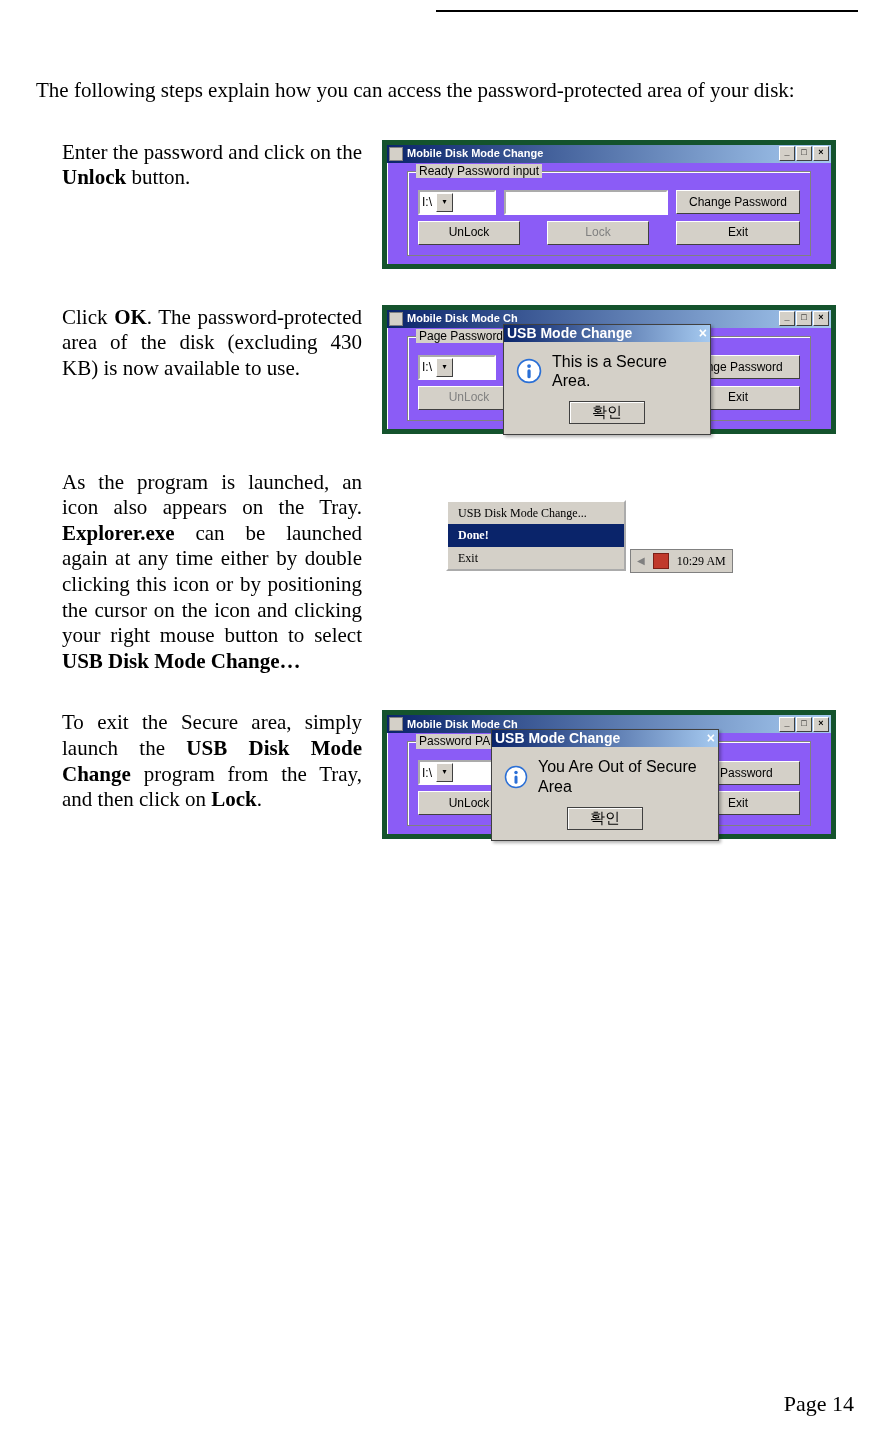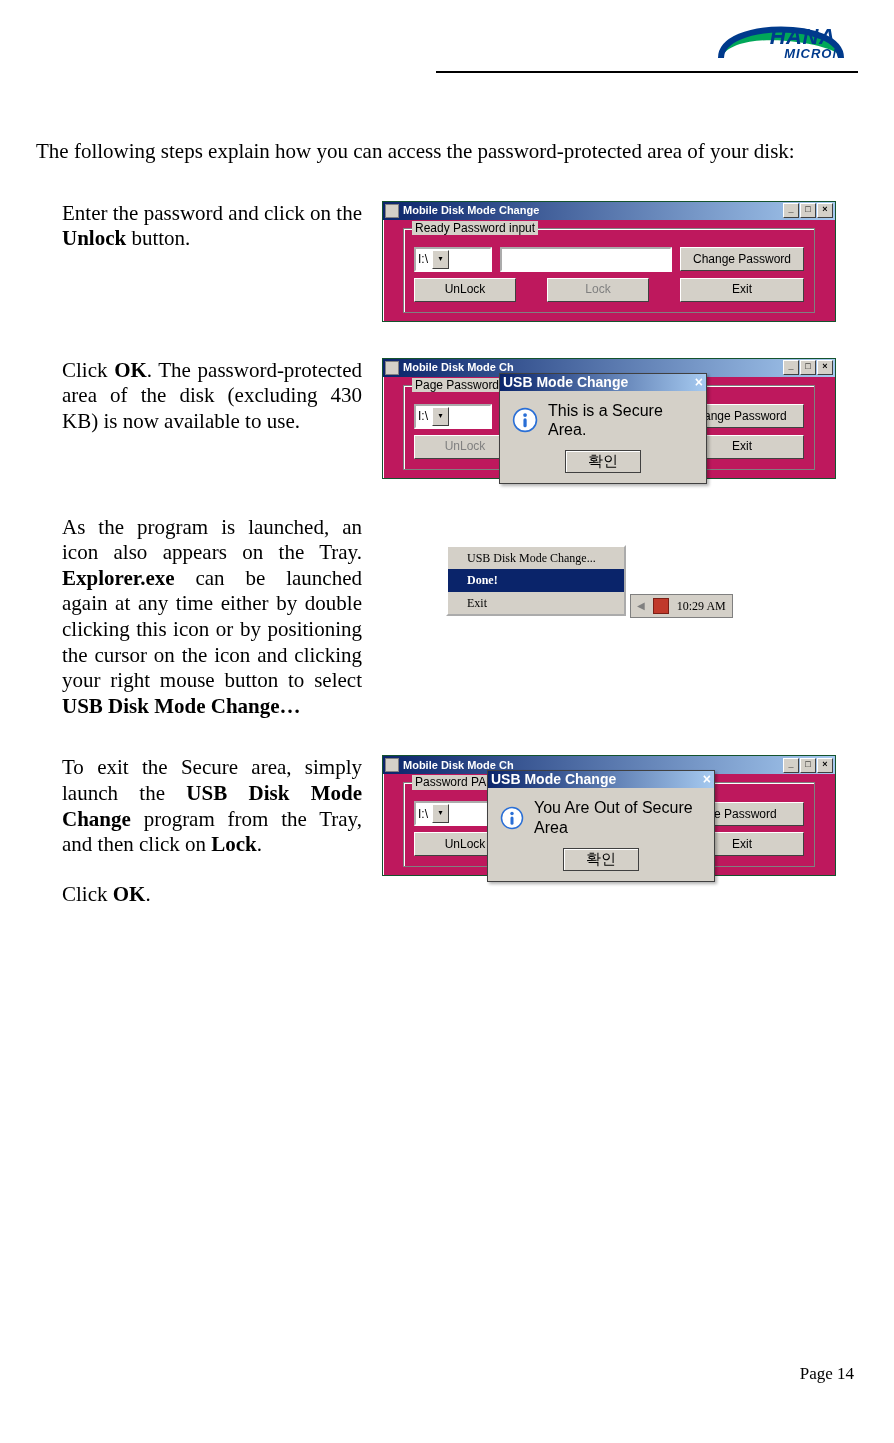--- a/index.html
+++ b/index.html
@@ -14,21 +14,21 @@
   .intro{margin:0 0 36px 0}
   ul.steps{list-style:none;margin:0;padding:0}
   ul.steps>li{display:flex;align-items:flex-start;margin-bottom:36px}
   ul.steps>li>.bullet{width:26px;flex:none;font-size:18px;line-height:26px}
   ul.steps>li>.row{flex:1;display:flex;gap:20px;align-items:flex-start}
   ul.steps>li .txt{flex:1;text-align:justify}
   ul.steps>li .img-col{flex:none;width:454px}
   .b{font-weight:700}
 
   
-  .win{background:#be185d;border:1px solid #14532d;box-shadow:1px 1px 0 #fff inset;font-family:Tahoma,Arial,sans-serif;font-size:12px;color:#000;width:100%;box-sizing:border-box}
+  .win{background:#8b5cf6;border:5px solid #14532d;box-shadow:1px 1px 0 #fff inset;font-family:Tahoma,Arial,sans-serif;font-size:12px;color:#000;width:100%;box-sizing:border-box}
   .win .titlebar{height:18px;background:linear-gradient(to right,#0a246a,#a6caf0);display:flex;align-items:center;justify-content:space-between;padding:0 2px}
   .win .titlebar .ttl{color:#fff;font-size:11px;font-weight:700;display:flex;align-items:center;gap:4px}
   .win .titlebar .ttl .tico{display:inline-block;width:12px;height:12px;background:#d4d0c8;border:1px solid #808080}
   .win .titlebar .btns{display:flex;gap:1px}
   .win .titlebar .wbtn{width:14px;height:13px;background:#d4d0c8;border:1px solid #fff;border-right-color:#404040;border-bottom-color:#404040;font-size:9px;line-height:11px;text-align:center;font-family:Arial;font-weight:700}
   .grp{border:1px solid #808080;box-shadow:1px 1px 0 #fff inset;margin:8px 20px;padding:12px 10px 10px 10px;position:relative}
   .grp>.lbl{position:absolute;top:-8px;left:8px;background:#d4d0c8;padding:0 3px;font-size:12px}
   .brow{display:flex;gap:8px;align-items:center;margin-top:6px}
   .combo{display:flex;align-items:center;height:21px;border:2px inset #fff;background:#fff;padding:0 2px;font-size:12px}
   .combo .dd{width:15px;height:17px;background:#d4d0c8;border:1px solid #fff;border-right-color:#404040;border-bottom-color:#404040;margin-left:4px;text-align:center;font-size:8px;line-height:15px}
@@ -42,45 +42,35 @@
   .popup{position:absolute;background:#d4d0c8;border:1px solid #404040;box-shadow:2px 2px 3px rgba(0,0,0,.3)}
   .popup .ptitle{height:17px;background:linear-gradient(to right,#0a246a,#a6caf0);color:#fff;font-size:14px;font-weight:700;display:flex;align-items:center;justify-content:space-between;padding:0 3px}
   .popup .pbody{padding:10px 12px;display:flex;align-items:center;gap:10px;font-size:16px}
   .popup .pbtnrow{display:flex;justify-content:center;padding:0 0 10px 0}
   .popup .pbtn{width:74px;height:21px;border:1px solid #404040;background:#d4d0c8;box-shadow:1px 1px 0 #fff inset;font-size:15px;text-align:center;line-height:19px}
   .infoico{width:28px;height:28px}
 
   
   .traywrap{display:flex;align-items:flex-end;gap:4px;margin-left:64px}
   .menu{background:#d4d0c8;border:2px outset #fff;font-size:12px;width:176px}
-  .menu .mi{padding:4px 19px}
+  .menu .mi{padding:4px 10px}
   .menu .mi.sel{background:#0a246a;color:#fff;font-weight:700}
   .tray{border:1px solid #808080;background:#d4d0c8;height:22px;display:flex;align-items:center;padding:0 6px;gap:8px;font-size:12px}
   .tray .tri{color:#808080;font-size:10px}
 
-  .footer{position:absolute;bottom:59px;right:40px;font-size:17px}
+  .footer{position:absolute;bottom:36px;right:40px;font-size:22px}
 
   
   .relbox{position:relative}
 </style>
 </head>
 <body>
 
 <div class="page">
 
-  <div class="header">
-    <div class="logo-wrap">
-      <svg width="150" height="74" viewBox="0 0 150 74">
-        <path d="M15 52 C 15 14, 135 14, 135 52 C 135 38, 30 20, 15 52 Z" fill="#00a759"></path>
-        <path d="M15 52 C 15 14, 135 14, 135 52" fill="none" stroke="#003a8c" stroke-width="6"></path>
-      </svg>
-      <div class="logo-word">HANA</div>
-      <div class="logo-sub">MICRON</div>
-    </div>
-  </div>
   <div class="hr"></div>
 
   <div class="body">
     <p class="intro">The following steps explain how you can access the password-protected area of your disk:</p>
 
     <ul class="steps">
 
 
       <li>
         <div class="bullet"></div>
@@ -208,24 +198,20 @@
       </li>
 
       <li style="margin-bottom:12px">
         <div class="bullet"></div>
         <div class="row">
           <div class="txt" style="width:300px;flex:none">
             <div>
               <span>To exit the Secure area, simply launch the </span><span class="b">USB Disk Mode Change</span><span> program from the Tray, and then click on </span><span class="b">Lock</span><span>.</span>
             </div>
             <div style="height:24px"></div>
-            <div style="display:flex">
-              <span style="margin-left:-26px;width:26px;display:inline-block"></span>
-              <span><span>Click </span><span class="b">OK</span><span>.</span></span>
-            </div>
           </div>
           <div class="img-col">
             <div class="win relbox">
               <div class="titlebar">
                 <span class="ttl">
                     <span class="tico"></span>
                     <span>Mobile Disk Mode Ch</span>
                   </span>
                 <span class="btns">
                   <span class="wbtn">_</span>

